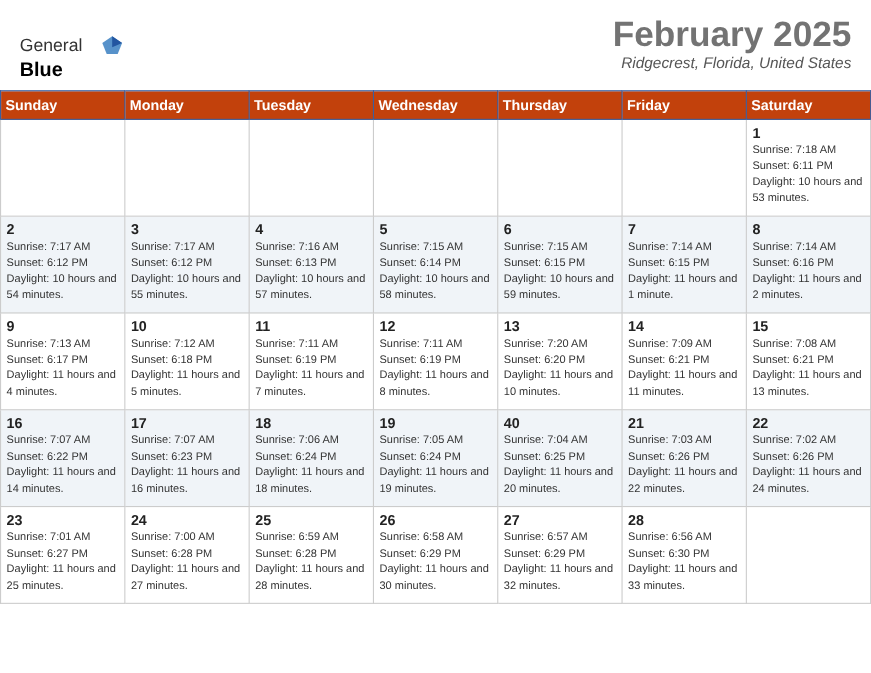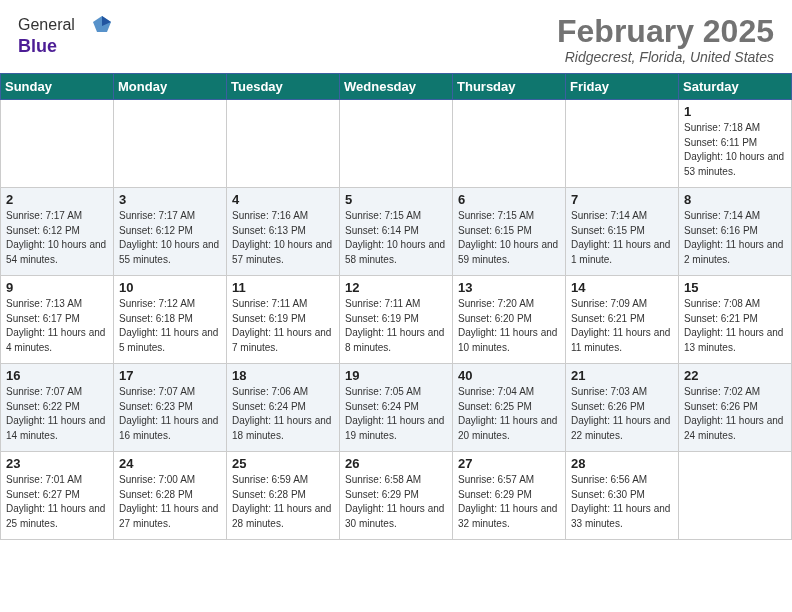--- a/index.html
+++ b/index.html
@@ -47,21 +47,21 @@
       color: #555;
       font-style: italic;
     }
     .calendar {
       width: 100%;
       border-collapse: collapse;
       margin: 0;
       table-layout: fixed;
     }
     .calendar thead th {
-      background: #0f766e;
+      background: #c2410c;
       color: #fff;
       font-size: 13px;
       font-weight: bold;
       padding: 5px 4px;
       border: 1px solid #3a5fa0;
       text-align: left;
     }
     .calendar tbody td {
       border: 1px solid #ccc;
       vertical-align: top;
@@ -89,29 +89,29 @@
       background: #fff !important;
     }
   </style>
 </head>
 <body>
 
 <div class="page">
   <div class="header">
     <div class="logo">
       <div>
-        <div style="display:flex;align-items:center;gap:14px;">
+        <div style="display:flex;align-items:center;gap:14px;margin-top:17px;">
           <span class="logo-general">General</span>
           <svg class="logo-icon" viewBox="0 0 22 22">
             <polygon points="11,2 20,8 16,18 6,18 2,8" fill="#3a7fc1" opacity="0.85"></polygon>
             <polygon points="11,2 20,8 11,12" fill="#2255a0"></polygon>
           </svg>
         </div>
         <div>
-          <span class="logo-blue" style="font-size:18px;font-weight:bold;color:#4c1d95;">Blue</span>
+          <span class="logo-blue" style="font-size:18px;font-weight:bold;color:#000000;">Blue</span>
         </div>
       </div>
     </div>
     <div class="title-block">
       <div class="month-title">February 2025</div>
       <div class="location">Ridgecrest, Florida, United States</div>
     </div>
   </div>
 
   <table class="calendar">

